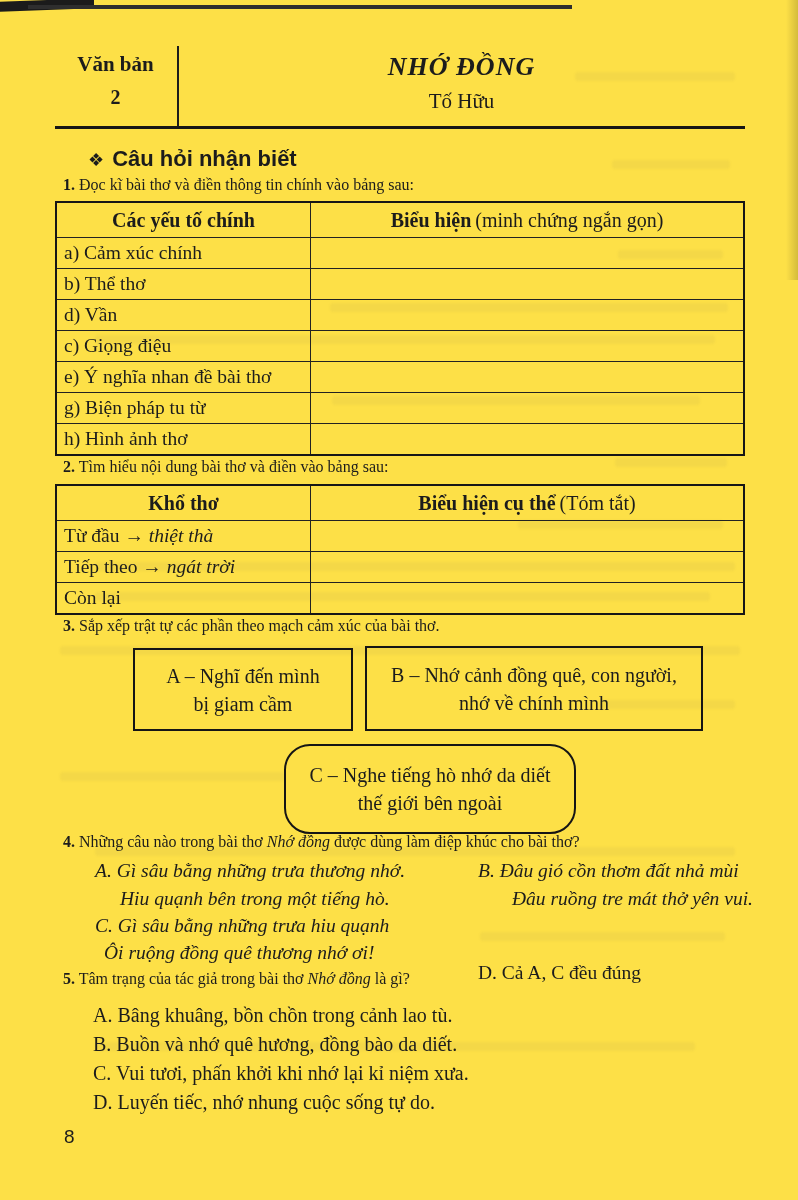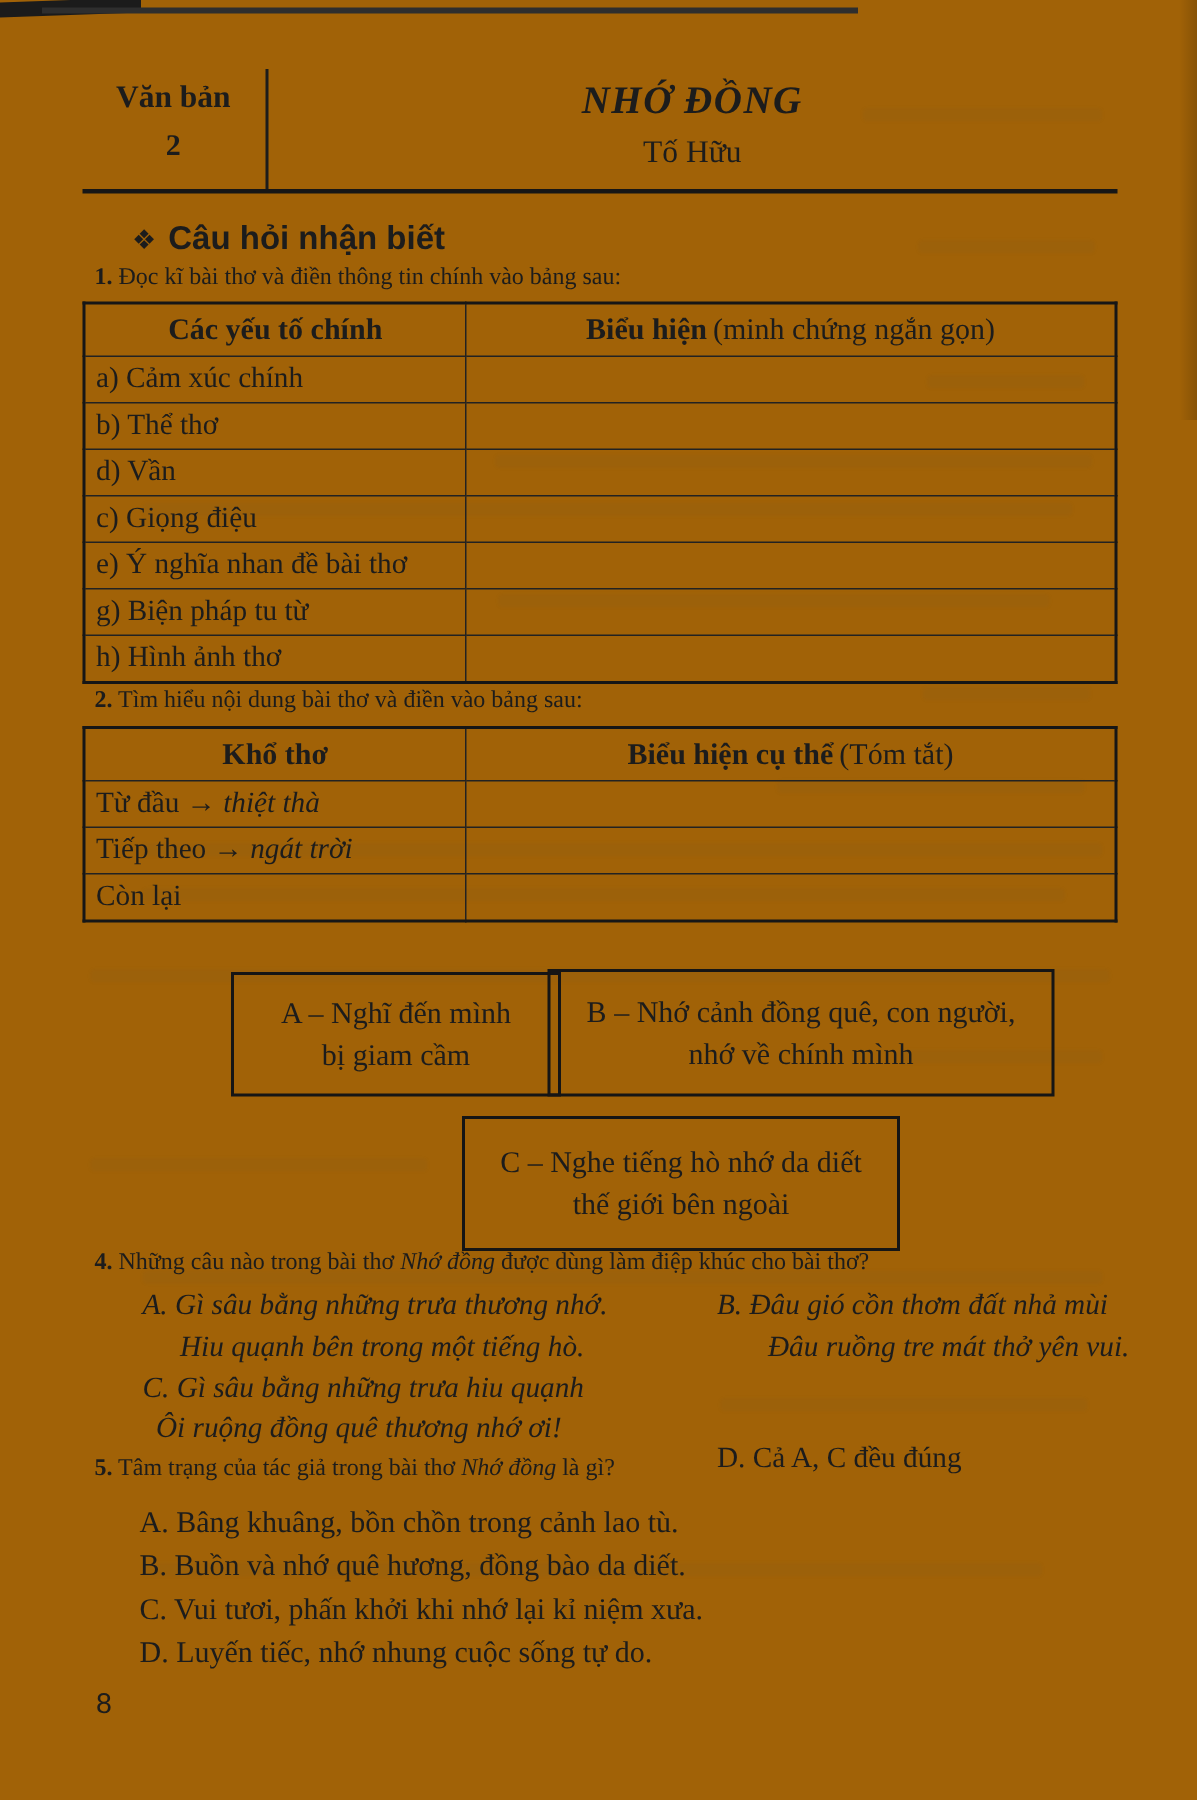--- a/index.html
+++ b/index.html
@@ -1,16 +1,16 @@
 <!DOCTYPE html>
 <html><head>
 <meta charset="utf-8">
 <style>
   html,body{margin:0;padding:0;background:#e9e8e4;}
-  .page{position:relative;width:798px;height:1200px;background:#a16207;overflow:hidden;
+  .page{position:relative;width:798px;height:1200px;background:#fde047;overflow:hidden;
         font-family:"Liberation Serif","DejaVu Serif",serif;color:#1c1c1c;}
   
   .scan-blob{position:absolute;left:0;top:0;width:94px;height:10px;background:#1b1b1b;transform:skewY(-2deg);}
   .scan-line{position:absolute;left:28px;top:5px;width:544px;height:3.5px;background:#2e2e2e;}
   .page-curl{position:absolute;right:0;top:0;width:12px;height:280px;
              background:linear-gradient(to left,rgba(0,0,0,0.16),rgba(0,0,0,0));}
   .ghost{position:absolute;height:9px;background:rgba(70,70,70,0.05);filter:blur(1px);border-radius:3px;}
   
   .hdr-label{position:absolute;left:55px;top:52px;width:121px;text-align:center;font-weight:bold;}
   .hdr-label .top{font-size:21px;}
@@ -33,23 +33,23 @@
        border:2.2px solid #161616;}
   .tbl th,.tbl td{border:1.6px solid #222;overflow:hidden;}
   .tbl th{height:34px;font-size:20px;text-align:center;font-weight:bold;padding:0;}
   .tbl th .note{font-weight:normal;margin-left:4px;font-family:Liberation Serif, serif;}
   .tbl td{height:30px;font-size:19.5px;text-align:left;padding:0 4px 0 7px;white-space:nowrap;}
   .tbl .c1{width:253px;}
   .tbl td .it{font-style:italic;}
   
   .box{position:absolute;border:2.6px solid #151515;display:flex;flex-direction:column;
        justify-content:center;align-items:center;text-align:center;font-size:20px;line-height:1.4;}
-  .box-a{left:133px;top:648px;width:216px;height:79px;margin-left:21px;}
+  .box-a{left:133px;top:648px;width:216px;height:79px;}
   .box-b{left:365px;top:646px;width:334px;height:81px;}
-  .box-c{left:308px;top:744px;width:288px;height:86px;}
+  .box-c{left:284px;top:744px;width:288px;height:86px;border-radius:26px;}
   
   .opt{position:absolute;font-size:19.5px;white-space:nowrap;}
   .opt.it{font-style:italic;}
   .opt5{position:absolute;left:93px;font-size:20px;white-space:nowrap;}
   .page-num{position:absolute;left:64px;top:1126px;font-size:19px;
       font-family:"Liberation Sans","DejaVu Sans",sans-serif;}
 </style>
 </head>
 <body>
 
@@ -149,20 +149,24 @@
           <td class="c1"><span>Tiếp theo → </span><span class="it">ngát trời</span></td>
           <td></td>
         </tr>
     <tr>
           <td class="c1"><span>Còn lại</span><span class="it"></span></td>
           <td></td>
         </tr>
   </tbody>
     </table>
 
+  <p class="q" style="top:617px;">
+    <span class="qno">3.</span>
+    <span>Sắp xếp trật tự các phần theo mạch cảm xúc của bài thơ.</span>
+  </p>
   <div class="box box-a">
     <div>A – Nghĩ đến mình</div>
     <div>bị giam cầm</div>
   </div>
   <div class="box box-b">
     <div>B – Nhớ cảnh đồng quê, con người,</div>
     <div>nhớ về chính mình</div>
   </div>
   <div class="box box-c">
     <div>C – Nghe tiếng hò nhớ da diết</div>

